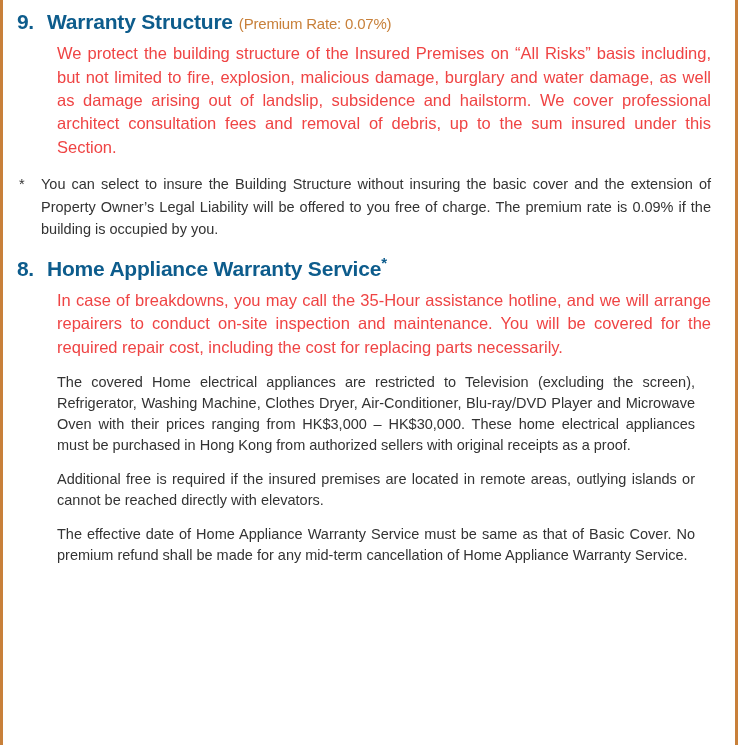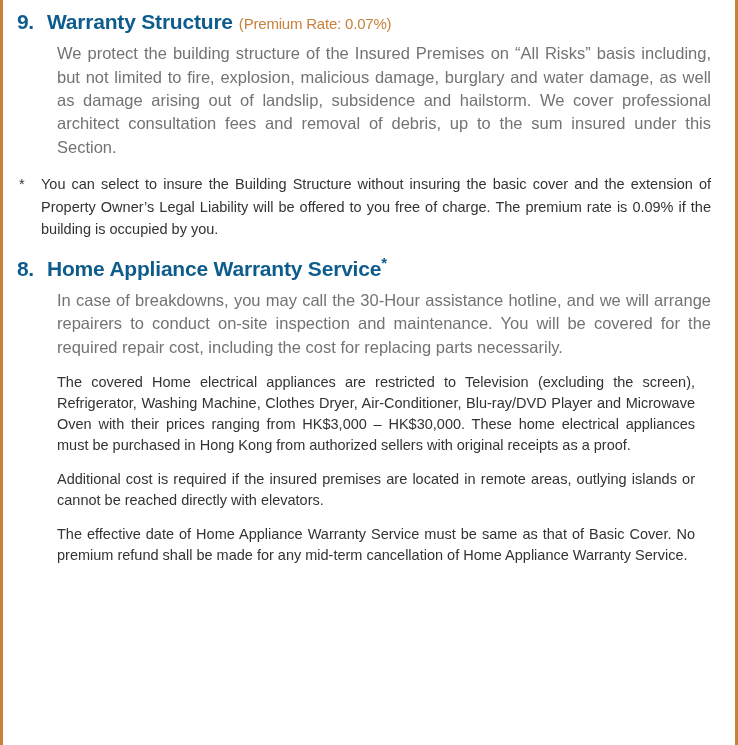--- a/index.html
+++ b/index.html
@@ -59,21 +59,21 @@
   
   .body-block {
     padding-left: 40px;
     padding-right: 6px;
   }
   p.lead {
     font-size: 16.5px;
     line-height: 1.42;
     text-align: justify;
     margin: 9px 0 0 0;
-    color: #737373;
+    color: #ef4444;
   }
   p.small {
     font-size: 14.5px;
     line-height: 1.45;
     text-align: justify;
     margin: 13px 16px 0 0;
     color: #333333;
   }
   
   .footnote {
@@ -117,19 +117,19 @@
   </div>
 
   <div class="gap-lg"></div>
 
   <div class="section-head">
     <span class="section-num">8.</span>
     <span class="section-title"><span>Home Appliance Warranty Service</span><span class="asterisk-sup">*</span></span>
   </div>
 
   <div class="body-block">
-    <p class="lead">In case of breakdowns, you may call the 30-Hour assistance hotline, and we will arrange repairers to conduct on-site inspection and maintenance. You will be covered for the required repair cost, including the cost for replacing parts necessarily.</p>
+    <p class="lead">In case of breakdowns, you may call the 35-Hour assistance hotline, and we will arrange repairers to conduct on-site inspection and maintenance. You will be covered for the required repair cost, including the cost for replacing parts necessarily.</p>
     <p class="small">The covered Home electrical appliances are restricted to Television (excluding the screen), Refrigerator, Washing Machine, Clothes Dryer, Air-Conditioner, Blu-ray/DVD Player and Microwave Oven with their prices ranging from HK$3,000 – HK$30,000. These home electrical appliances must be purchased in Hong Kong from authorized sellers with original receipts as a proof.</p>
-    <p class="small">Additional cost is required if the insured premises are located in remote areas, outlying islands or cannot be reached directly with elevators.</p>
+    <p class="small">Additional free is required if the insured premises are located in remote areas, outlying islands or cannot be reached directly with elevators.</p>
     <p class="small">The effective date of Home Appliance Warranty Service must be same as that of  Basic Cover. No premium refund shall be made for any mid-term cancellation of Home Appliance Warranty Service.</p>
   </div>
 
 </div>
 
 </body></html>

